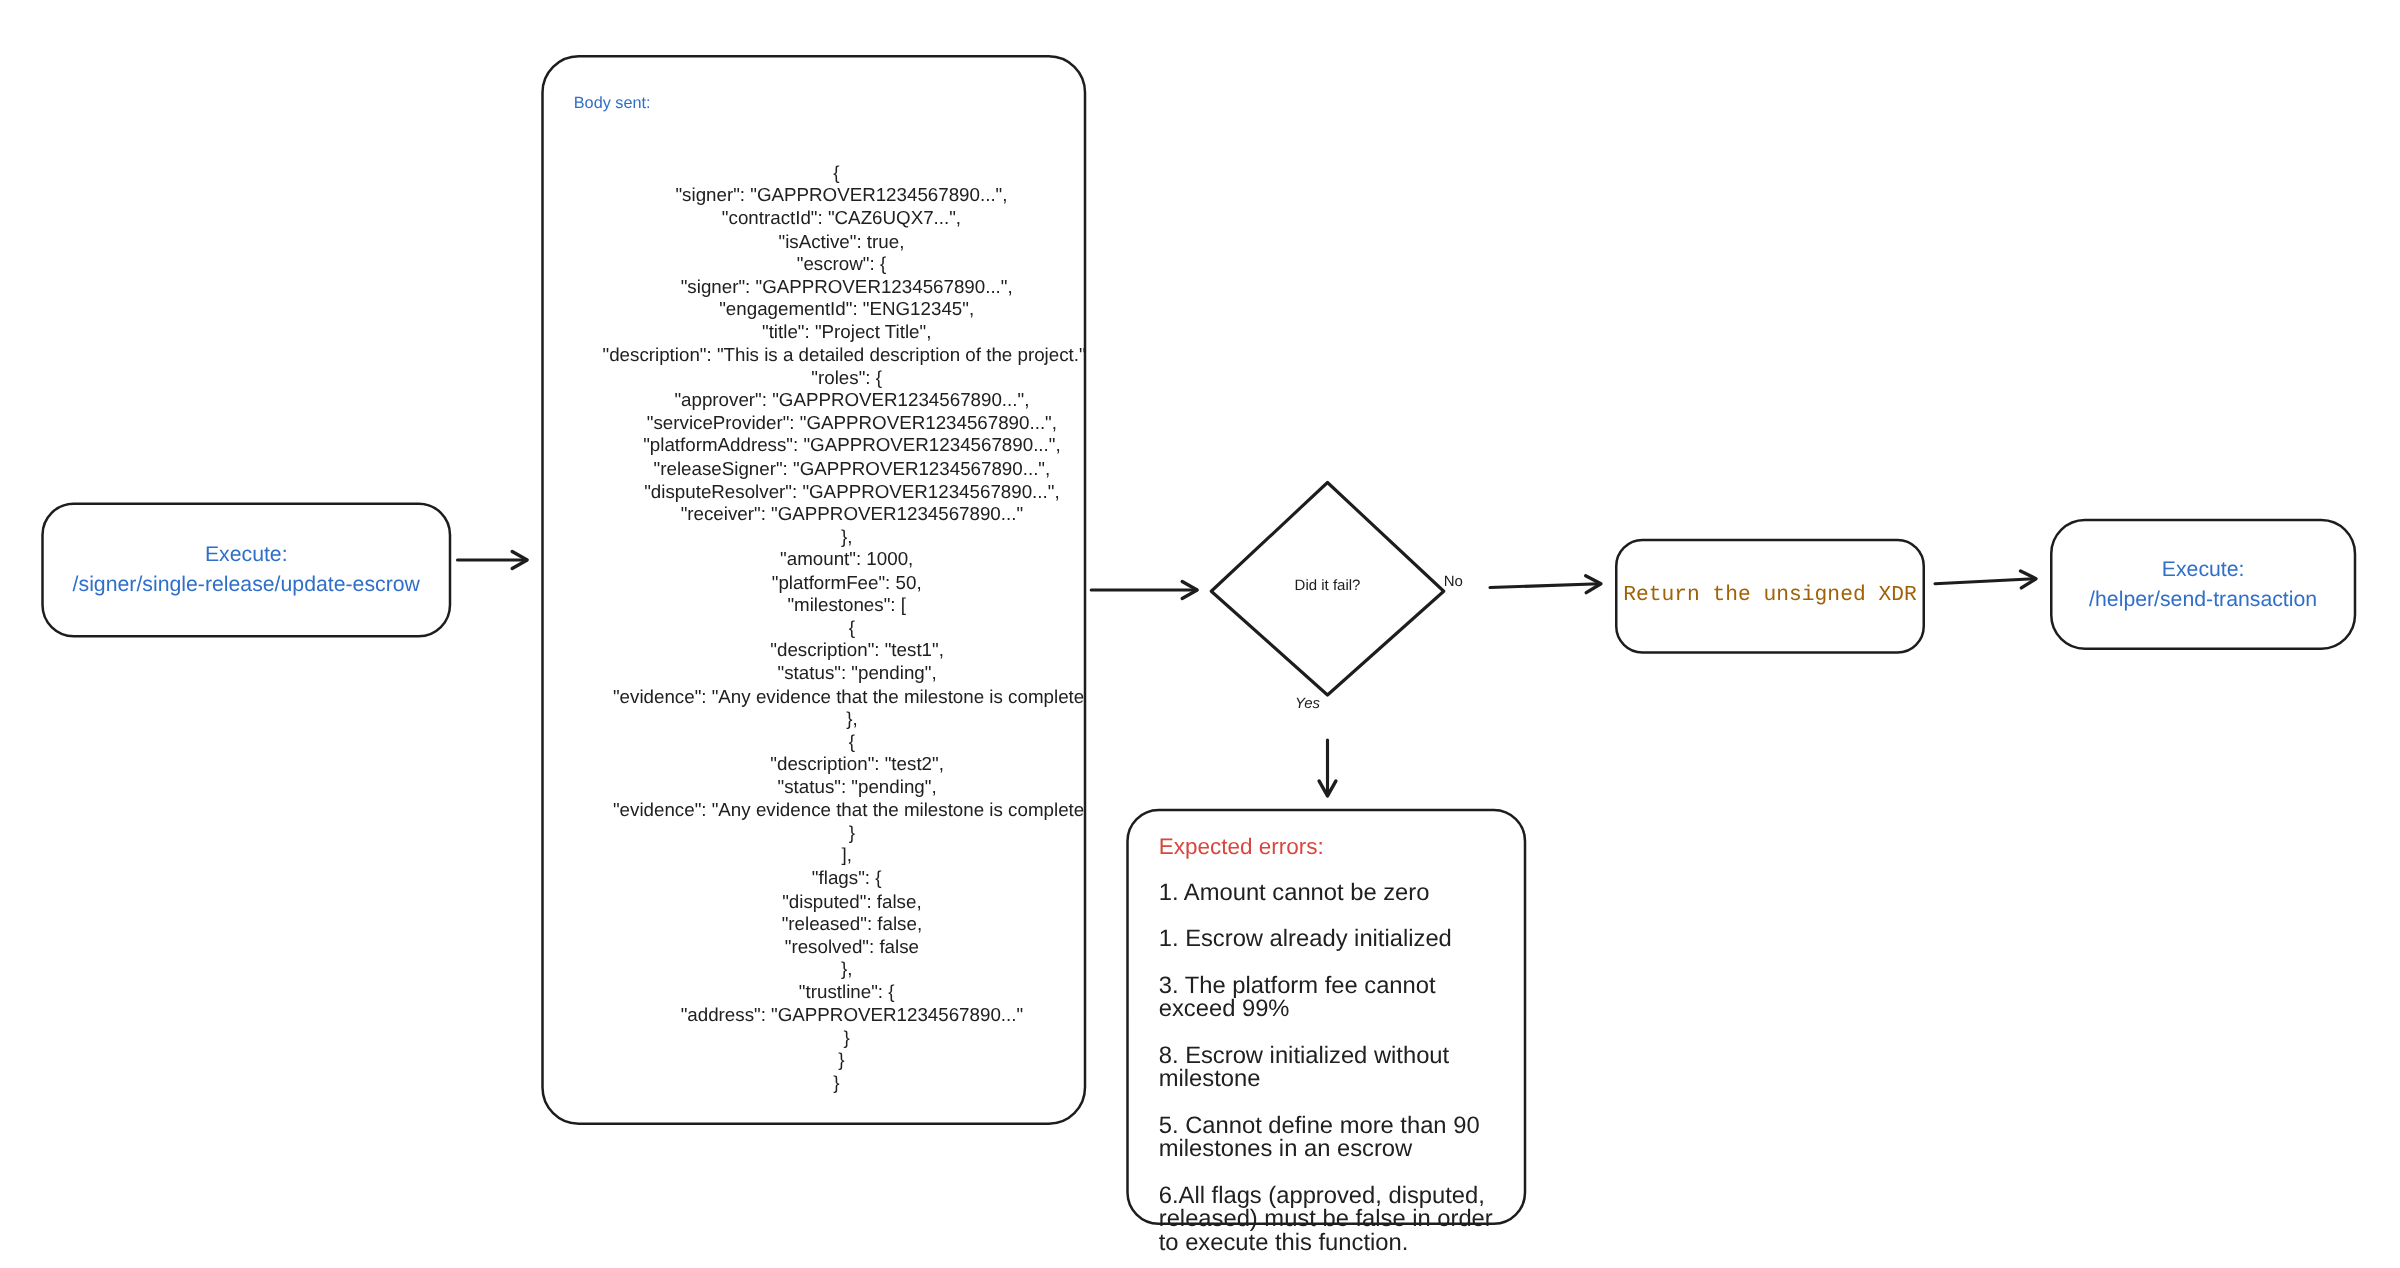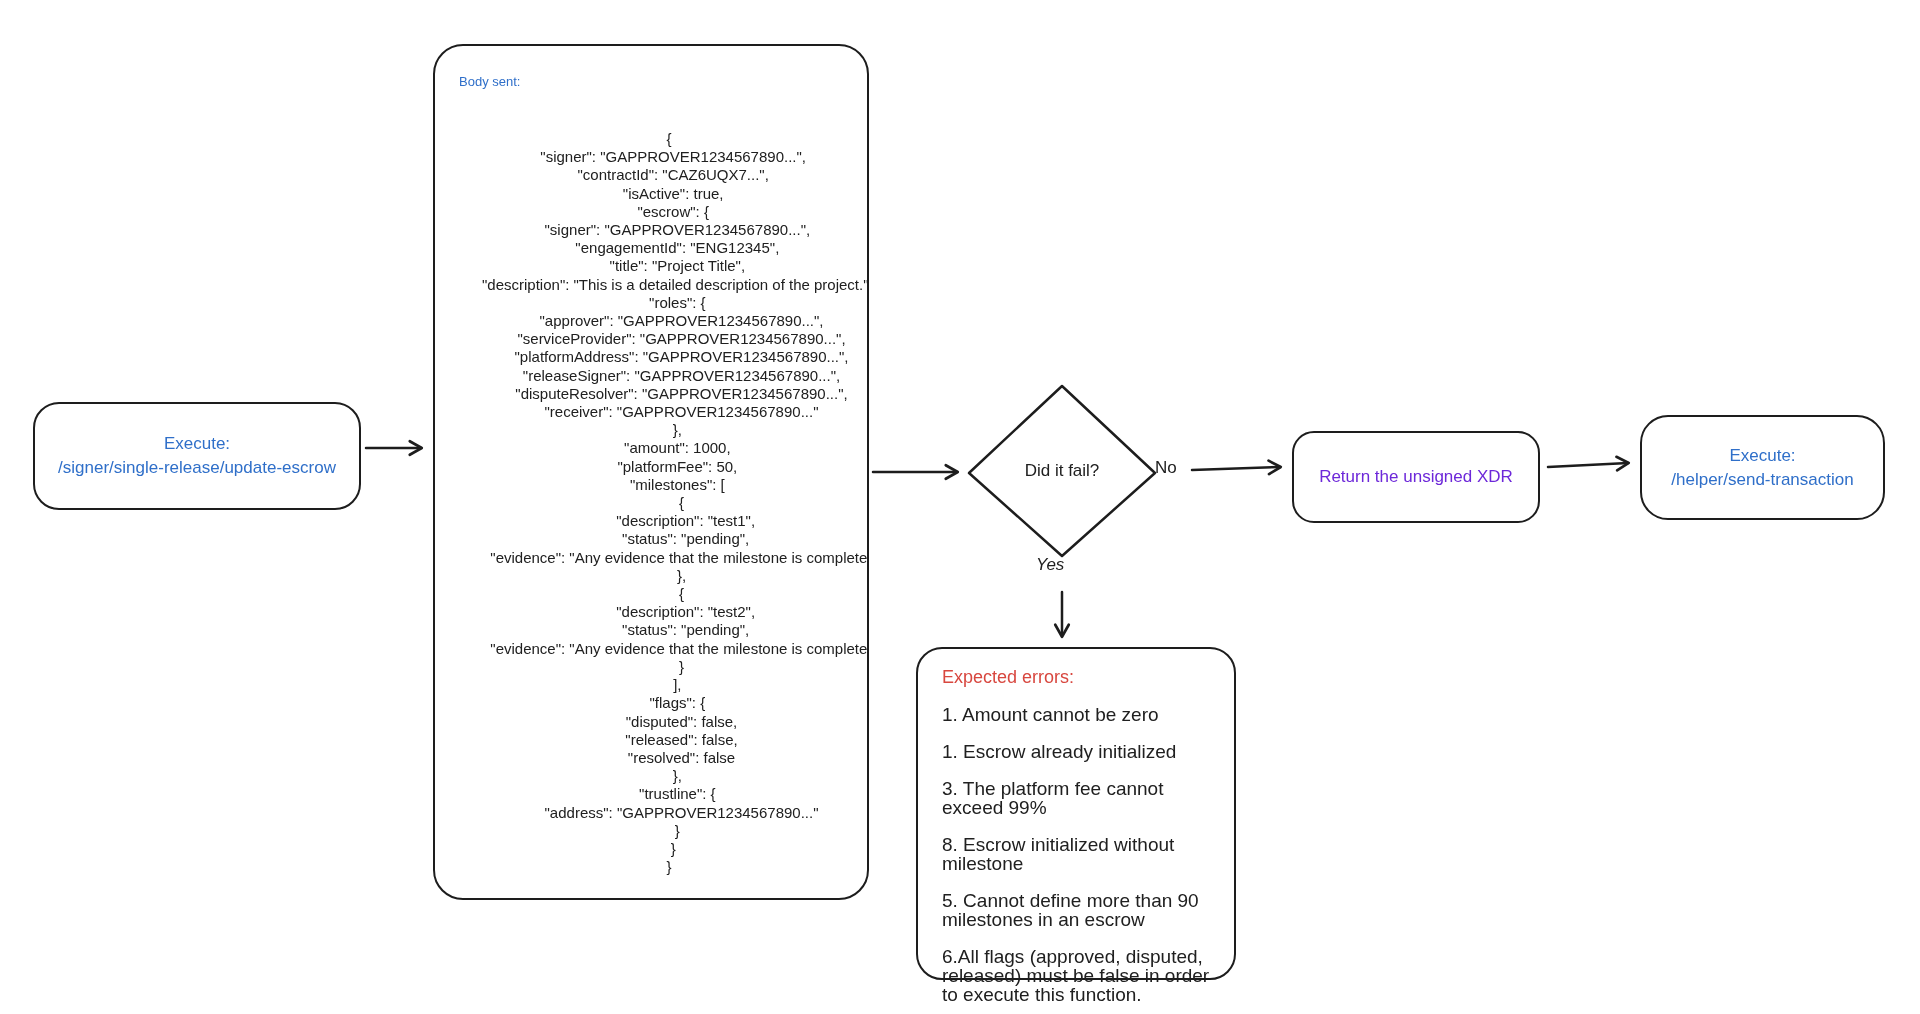--- a/index.html
+++ b/index.html
@@ -8,41 +8,41 @@
     font-family:"Liberation Sans","DejaVu Sans",sans-serif;color:#202020;
     overflow:hidden;
   }
   .node{
     position:absolute;border:2.5px solid #1d1d1d;background:#ffffff;
     display:flex;flex-direction:column;align-items:center;justify-content:center;
     text-align:center;box-sizing:border-box;
   }
   .node .line{font-size:17px;line-height:24px;}
   .blue{color:#2f6fc9;}
-  .green{color:#6d28d9;}
+  .green{color:#a16207;font-family:Liberation Mono, monospace;}
   .red{color:#d8473f;}
   #start-node{left:33px;top:402px;width:328px;height:108px;border-radius:26px;}
   #body-box{left:433px;top:44px;width:436px;height:856px;border-radius:30px;overflow:hidden;}
   #body-box .box-title{position:absolute;left:24px;top:28px;font-size:13px;}
   #body-box pre{
     position:absolute;left:22px;top:84px;margin:0;
     font-family:"Liberation Sans","DejaVu Sans",sans-serif;
     font-size:15px;line-height:18.2px;white-space:pre;color:#202020;
   }
   #return-node{left:1292px;top:431px;width:248px;height:92px;border-radius:22px;}
   #return-node .line{font-size:17px;}
   #end-node{left:1640px;top:415px;width:245px;height:105px;border-radius:28px;}
-  #errors-box{left:901px;top:647px;width:320px;height:333px;border-radius:26px;align-items:flex-start;justify-content:flex-start;margin-left:15px;}
+  #errors-box{left:901px;top:647px;width:320px;height:333px;border-radius:26px;align-items:flex-start;justify-content:flex-start;}
   #errors-box .box-title{position:absolute;left:24px;top:18px;font-size:18px;}
   #errors-list{position:absolute;left:24px;top:56px;right:16px;text-align:left;}
   .error-item{font-size:19px;line-height:19px;margin-bottom:18px;}
   #flow-svg{position:absolute;left:0;top:0;pointer-events:none;}
   .flow-line{stroke:#1d1d1d;stroke-width:2.5;fill:none;stroke-linecap:round;stroke-linejoin:round;}
   .shape{stroke:#1d1d1d;stroke-width:2.5;fill:#ffffff;stroke-linejoin:round;}
-  .float-label{position:absolute;font-size:17px;color:#202020;}
+  .float-label{position:absolute;font-size:12px;color:#202020;}
   #decision-label{left:987px;top:461px;width:150px;text-align:center;}
   #no-label{left:1155px;top:458px;}
   #yes-label{left:1036px;top:555px;width:56px;font-style:italic;}
 </style>
 </head>
 <body>
 
 <svg id="flow-svg" width="1920" height="1014" viewBox="0 0 1920 1014">
   <defs>
     <marker id="arrowhead" markerUnits="userSpaceOnUse" markerWidth="18" markerHeight="18" viewBox="0 0 12 12" refX="9.5" refY="6" orient="auto">

